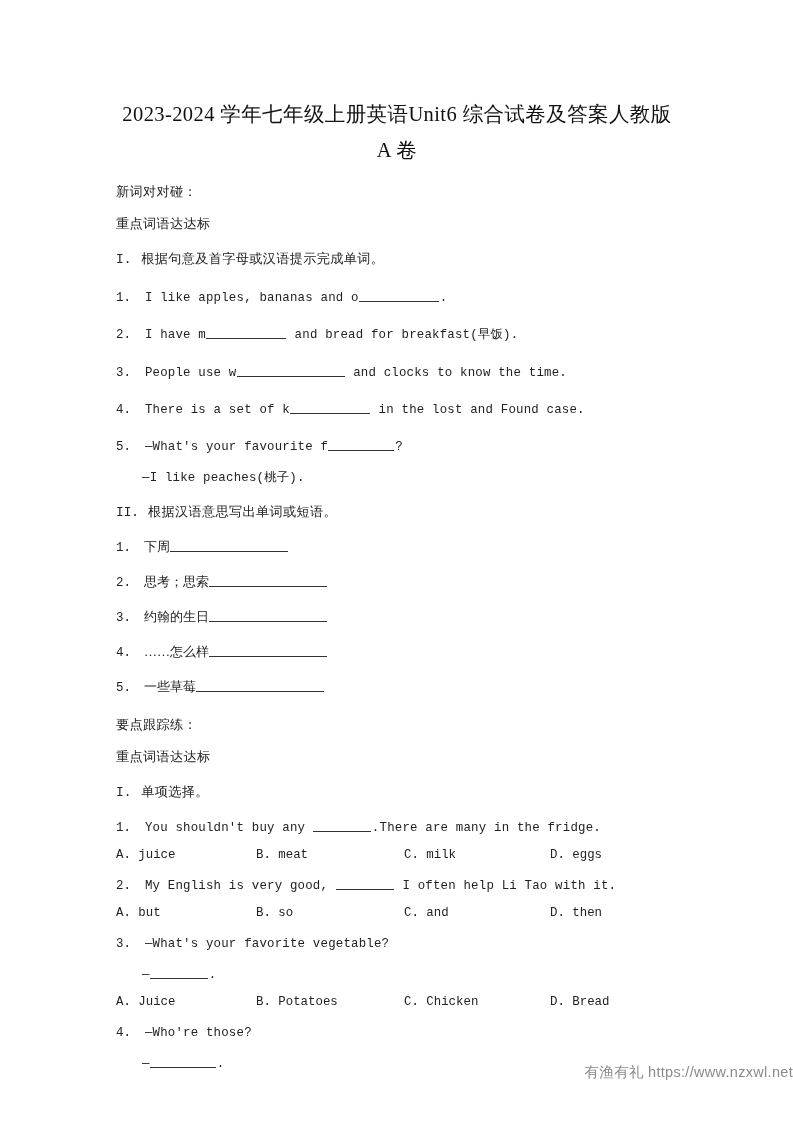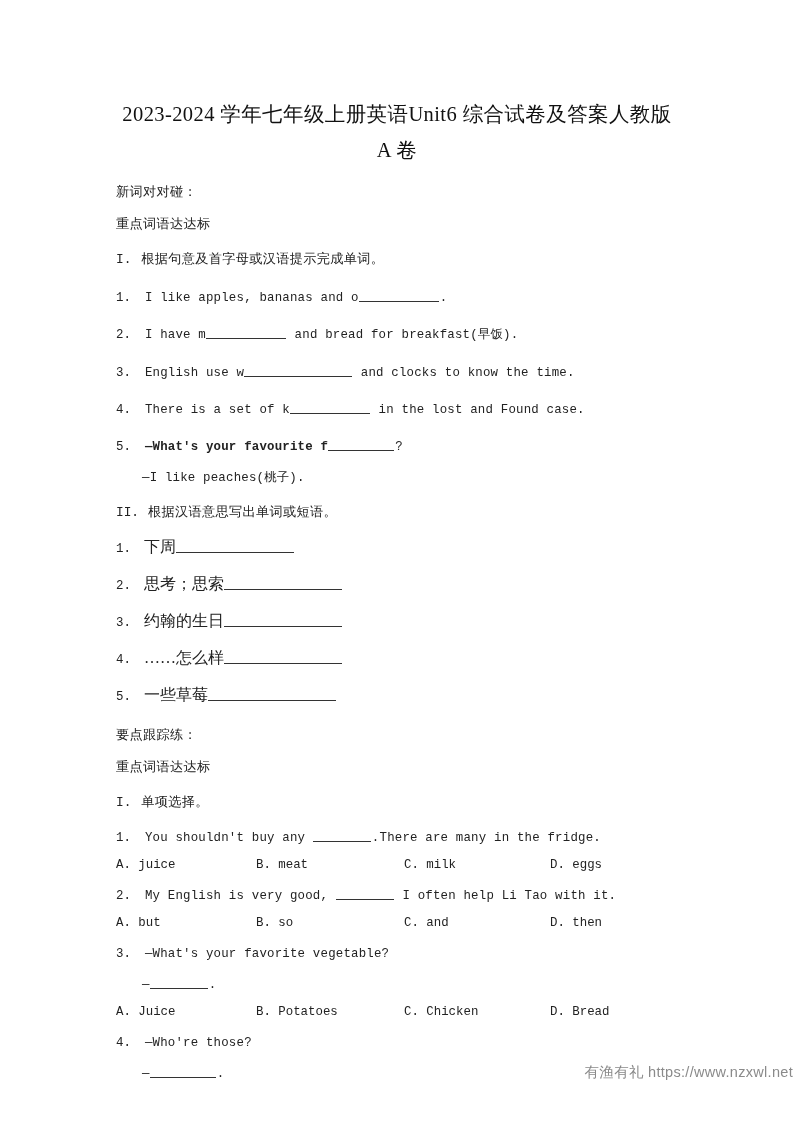--- a/index.html
+++ b/index.html
@@ -62,21 +62,21 @@
   .en {
     font-family: "Liberation Mono", monospace;
     font-size: 12.4px;
     color: #222;
     letter-spacing: 0.2px;
     white-space: pre;
   }
 
   .cn-item {
     font-family: "Liberation Serif", serif;
-    font-size: 16px;
+    font-size: 13px;
     color: #222;
   }
 
   .num-mono {
     font-family: "Liberation Mono", monospace;
     font-size: 12.4px;
     color: #222;
   }
 
   .roman {
@@ -162,31 +162,31 @@
       <span class="en" style="margin-left:10px;">I like apples, bananas and o</span><span class="blank b-lg"></span><span class="en">.</span>
     </div>
 
     <div class="line gap-xl">
       <span class="num-mono">2.</span>
       <span class="en" style="margin-left:10px;">I have m</span><span class="blank b-lg"></span><span class="en"> and bread for breakfast(早饭).</span>
     </div>
 
     <div class="line gap-xl">
       <span class="num-mono">3.</span>
-      <span class="en" style="margin-left:10px;">English use w</span><span class="blank b-xl"></span><span class="en"> and clocks to know the time.</span>
+      <span class="en" style="margin-left:10px;">People use w</span><span class="blank b-xl"></span><span class="en"> and clocks to know the time.</span>
     </div>
 
     <div class="line gap-xl">
       <span class="num-mono">4.</span>
       <span class="en" style="margin-left:10px;">There is a set of k</span><span class="blank b-lg"></span><span class="en"> in the lost and Found case.</span>
     </div>
 
     <div class="line gap-xl">
       <span class="num-mono">5.</span>
-      <span class="en" style="margin-left:10px;font-weight:bold;">—What's your favourite f</span><span class="blank b-md"></span><span class="en">?</span>
+      <span class="en" style="margin-left:10px;">—What's your favourite f</span><span class="blank b-md"></span><span class="en">?</span>
     </div>
     <div class="line gap-md indent-sub">
       <span class="en">—I like peaches(桃子).</span>
     </div>
 
     <div class="line gap-lg">
       <span class="roman">II.</span>
       <span class="cn" style="margin-left:5px;">根据汉语意思写出单词或短语。</span>
     </div>
 

